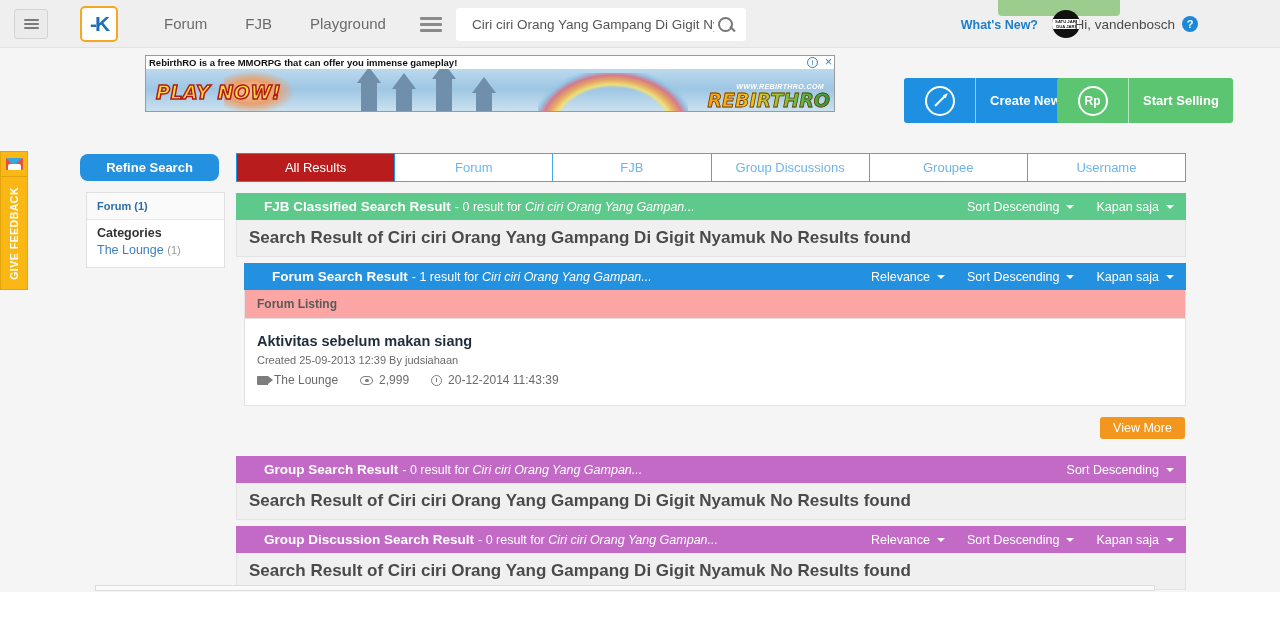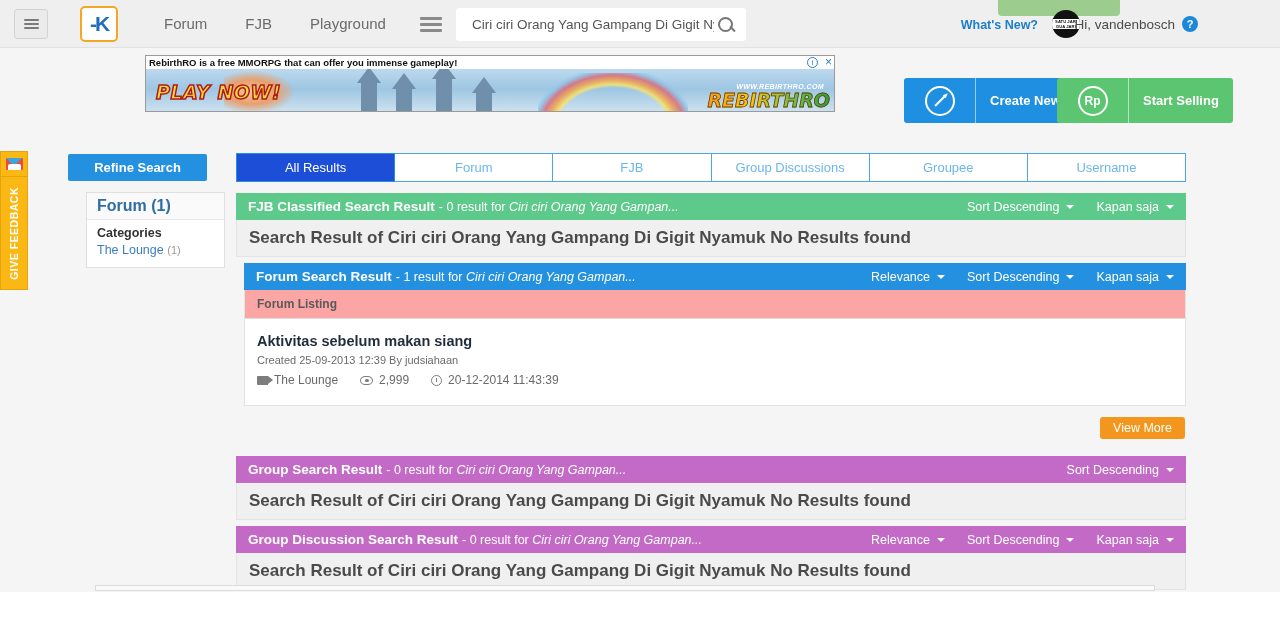--- a/index.html
+++ b/index.html
@@ -159,56 +159,56 @@
     width: 28px; height: 113px; background: #fbb713; border: 1px solid #e2a50d; border-top: none;
     display: flex; align-items: center; justify-content: center; cursor: pointer;
   }
   .fb-body span {
     writing-mode: vertical-rl; transform: rotate(180deg);
     font-size: 10.5px; font-weight: bold; color: #fff; letter-spacing: .5px;
   }
 
   
   .refine {
-    position: absolute; left: 68px; top: 154px; width: 139px; height: 27px;
+    position: absolute; left: 80px; top: 154px; width: 139px; height: 27px;
     background: #2390e0; color: #fff; font-size: 13px; font-weight: bold;
-    display: flex; align-items: center; justify-content: center; border-radius: 2px; cursor: pointer;
+    display: flex; align-items: center; justify-content: center; border-radius: 8px; cursor: pointer;
   }
   .side-card {
     position: absolute; left: 86px; top: 192px; width: 139px; height: 76px;
     background: #fff; border: 1px solid #e0e0e0;
   }
   .side-head {
     height: 27px; border-bottom: 1px solid #e6e6e6; background: #fafafa;
     display: flex; align-items: center; padding-left: 10px;
-    font-size: 16px; color: #2f6ea5; font-weight: bold; cursor: pointer;
+    font-size: 11px; color: #2f6ea5; font-weight: bold; cursor: pointer;
   }
   .side-sec { padding: 6px 10px 0 10px; }
   .side-sec-title { font-size: 12.5px; font-weight: bold; color: #333; }
   .side-link { font-size: 12.5px; color: #3a7fbf; margin-top: 3px; cursor: pointer; }
   .side-link .cnt { color: #999; font-size: 11px; }
 
   .tabs {
     position: absolute; left: 236px; top: 153px; width: 950px; height: 29px;
     display: flex;
   }
   .tab {
     flex: 1; height: 29px; border: 1px solid #49a7e8; border-left: none;
     background: #fff; color: #6cb6e8; font-size: 13px;
     display: flex; align-items: center; justify-content: center; cursor: pointer;
   }
   .tab:first-child { border-left: 1px solid #2390e0; }
-  .tab.active { background: #1d4ed8; color: #fff; border-color: #2390e0; }
+  .tab.active { background: #b91c1c; color: #fff; border-color: #2390e0; }
 
   
   .sec { position: absolute; left: 236px; width: 950px; }
   .sec-head {
     height: 27px; display: flex; align-items: center; padding: 0 12px; color: #fff;
   }
-  .sec-title { font-size: 13.5px; font-weight: bold; white-space: nowrap; }
+  .sec-title { font-size: 13.5px; font-weight: bold; white-space: nowrap; margin-left: 16px; }
   .sec-sub { font-size: 12.5px; margin-left: 4px; white-space: nowrap; }
   .sec-sub em { font-style: italic; }
   .sec-ctrls { margin-left: auto; display: flex; align-items: center; }
   .ctrl { font-size: 12.5px; color: #fff; margin-left: 22px; display: flex; align-items: center; cursor: pointer; white-space: nowrap;}
   .caret { margin-left: 7px; border-left: 4px solid transparent; border-right: 4px solid transparent; border-top: 4px solid #fff; display: inline-block; }
   .green-bg { background: #5dc98a; }
   .blue-bg { background: #2390e0; }
   .purple-bg { background: #c26ac6; }
   .noresult {
     background: #f0f0f0; border-left: 1px solid #e3e3e3; border-right: 1px solid #e3e3e3;

